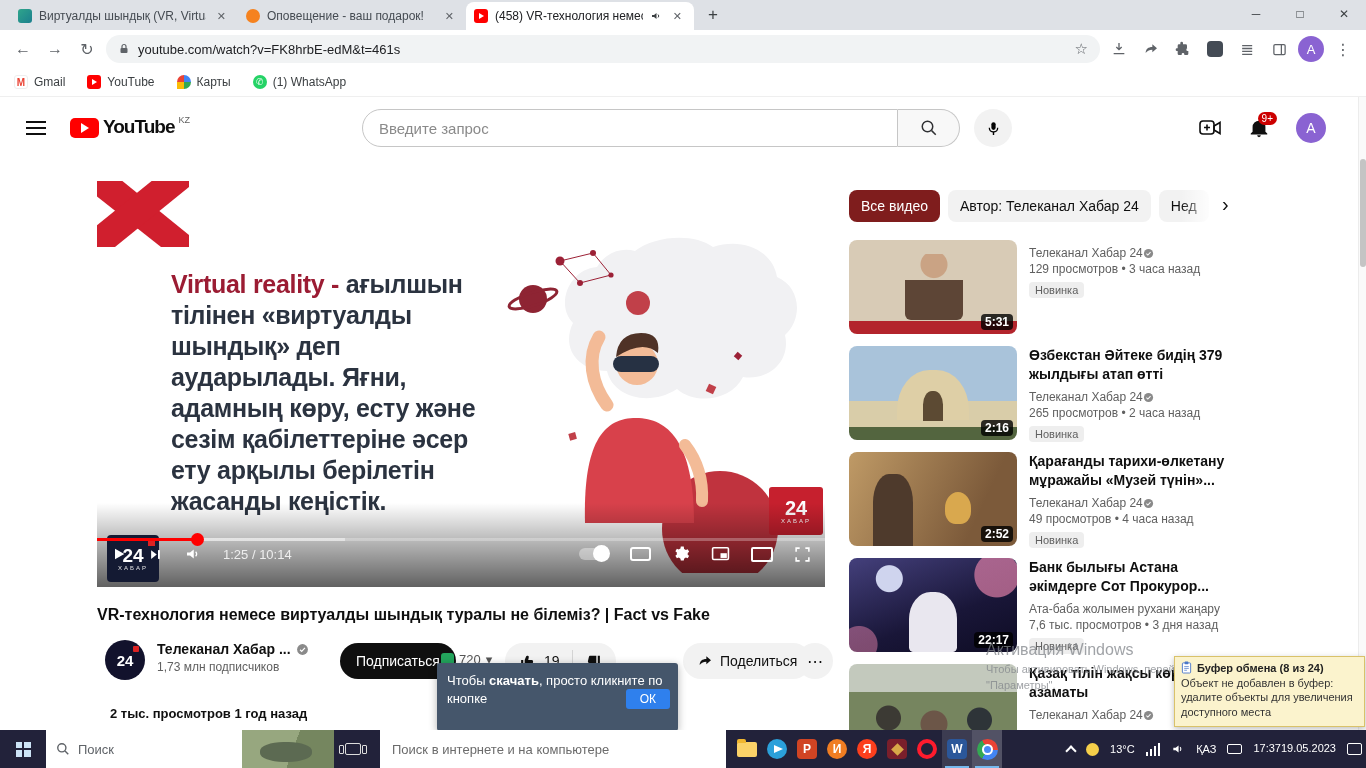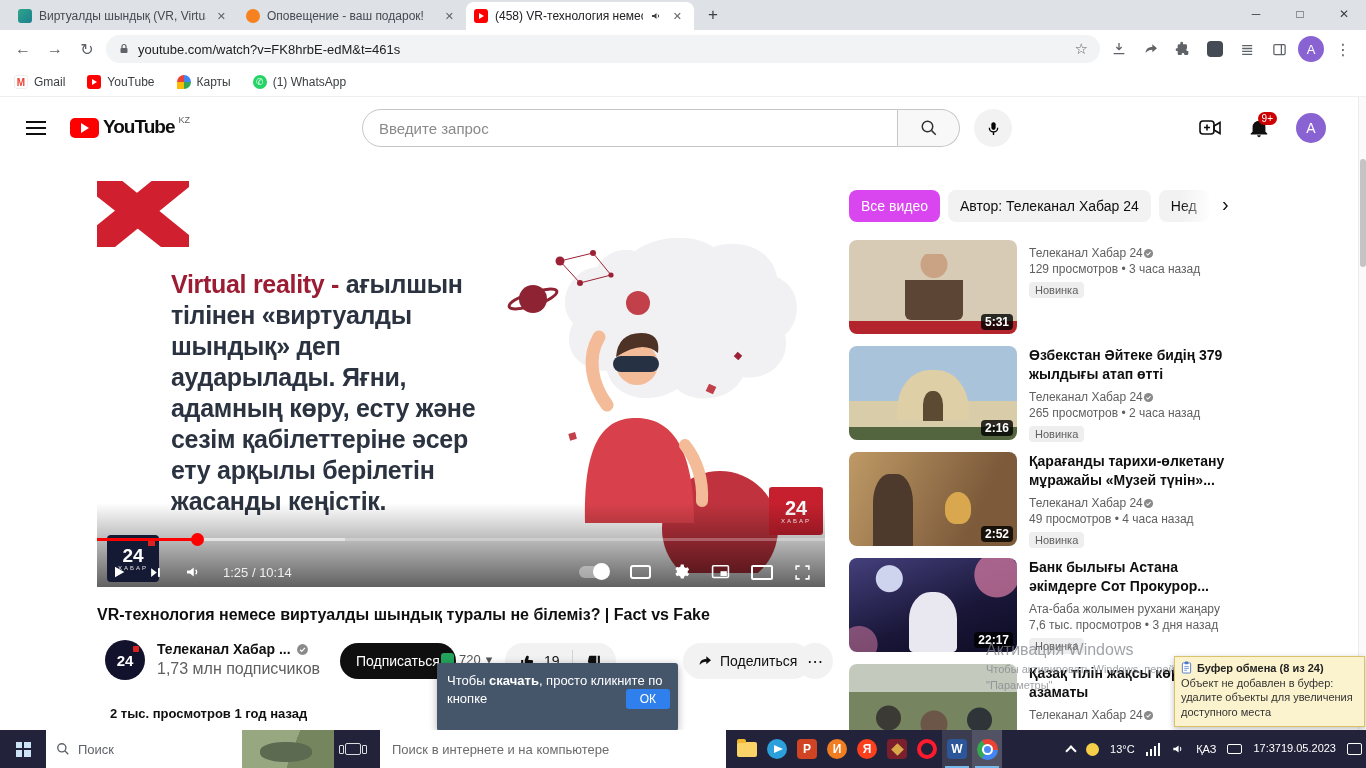--- a/index.html
+++ b/index.html
@@ -70,52 +70,52 @@
   .corner-logo .w{font-size:6px;letter-spacing:2px}
   .ctrl-grad{position:absolute;left:0;bottom:0;width:100%;height:84px;background:linear-gradient(rgba(0,0,0,0),rgba(0,0,0,.62))}
   .chan-wm{position:absolute;left:10px;bottom:5px;width:52px;height:47px;background:#141a33;border-radius:4px;color:#fff;display:flex;flex-direction:column;align-items:center;justify-content:center;line-height:1;z-index:2}
   .chan-wm .n{font-size:19px;font-weight:bold}
   .chan-wm .w{font-size:6px;letter-spacing:2px;color:#e4e4e4}
   .chan-wm::after{content:"";position:absolute;right:4px;top:4px;width:7px;height:7px;background:#d22}
   .pbar{position:absolute;left:0;bottom:46px;width:100%;height:3px;background:rgba(255,255,255,.28);z-index:3}
   .pb-buffer{position:absolute;left:0;top:0;height:3px;width:34%;background:rgba(255,255,255,.45)}
   .pb-played{position:absolute;left:0;top:0;height:3px;background:#f00}
   .pb-knob{position:absolute;right:-6px;top:-5px;width:13px;height:13px;border-radius:50%;background:#f00}
-  .ctrls{position:absolute;left:14px;right:14px;bottom:6px;height:36px;display:flex;align-items:flex-end;justify-content:space-between;z-index:3}
+  .ctrls{position:absolute;left:14px;right:14px;bottom:6px;height:36px;display:flex;align-items:flex-start;justify-content:space-between;z-index:3}
   .cgroup{display:flex;align-items:center;gap:21px}
   .ptime{font-size:13px;color:#eee}
   .autoplay{width:30px;height:12px;border-radius:7px;background:rgba(255,255,255,.38);position:relative}
   .autoplay::after{content:"";position:absolute;right:-1px;top:-3px;width:17px;height:17px;border-radius:50%;background:#fff}
   .ccbox{width:21px;height:14px;border:2px solid #fff;border-radius:3px}
   .theater{width:22px;height:15px;border:2px solid #fff;border-radius:2px}
 
   
   .vtitle{position:absolute;left:97px;top:606px;width:730px;font-size:16px;font-weight:bold;color:#0f0f0f}
   .chrow{position:absolute;left:97px;top:638px;width:730px;height:50px}
   .chavatar{position:absolute;left:8px;top:2px;width:40px;height:40px;border-radius:50%;background:#12122c;color:#fff;display:flex;align-items:center;justify-content:center;font-size:15px;font-weight:bold}
   .chavatar::after{content:"";position:absolute;right:6px;top:6px;width:6px;height:6px;background:#d22;border-radius:1px}
   .chinfo{position:absolute;left:60px;top:3px}
   .chname{font-size:14px;font-weight:bold;color:#0f0f0f;display:flex;align-items:center;gap:5px}
-  .chsubs{font-size:16px;color:#606060;margin-top:3px}
+  .chsubs{font-size:12px;color:#606060;margin-top:3px}
   .subbtn{position:absolute;left:243px;top:5px;height:36px;border-radius:18px;background:#0f0f0f;color:#fff;font-size:14px;display:flex;align-items:center;padding:0 16px}
   .qualgrp{position:absolute;left:344px;top:14px;display:flex;align-items:center;gap:5px;font-size:13px;color:#555}
   .qdot{width:13px;height:13px;border-radius:3px;background:#23a45c}
   .likebar{position:absolute;left:408px;top:5px;height:36px;border-radius:18px;background:#f2f2f2;display:flex;align-items:center;padding:0 14px;gap:8px;font-size:14px;color:#0f0f0f}
   .ldiv{width:1px;height:22px;background:#d4d4d4;margin:0 4px}
   .sharebtn{position:absolute;left:586px;top:5px;height:36px;border-radius:18px;background:#f2f2f2;display:flex;align-items:center;padding:0 14px;gap:7px;font-size:14px;color:#0f0f0f}
   .morebtn{position:absolute;left:700px;top:5px;width:36px;height:36px;border-radius:50%;background:#f2f2f2;display:flex;align-items:center;justify-content:center;font-size:16px;color:#0f0f0f}
   .views{position:absolute;left:110px;top:706px;font-size:13px;font-weight:bold;color:#0f0f0f}
 
   .tooltip{position:absolute;left:437px;top:663px;width:241px;height:68px;background:#45566b;border-radius:3px;z-index:50;color:#fff;font-size:13px;padding:9px 10px;line-height:1.35;box-shadow:0 2px 8px rgba(0,0,0,.3)}
   .okbtn{position:absolute;right:8px;bottom:22px;background:#2f80ed;color:#fff;font-size:12px;border-radius:3px;padding:2px 14px}
 
   
   .chips{position:absolute;left:849px;top:190px;width:392px;height:34px;display:flex;gap:8px;overflow:hidden}
   .chip{height:32px;border-radius:8px;background:#f2f2f2;color:#0f0f0f;font-size:14px;display:flex;align-items:center;padding:0 12px;white-space:nowrap;flex:none}
-  .chip.active{background:#d946ef;color:#fff}
+  .chip.active{background:#7f1d1d;color:#fff}
   .chipfade{position:absolute;left:1181px;top:190px;width:60px;height:34px;background:linear-gradient(to right,rgba(255,255,255,0),#fff 55%)}
   .chevr{position:absolute;left:1222px;top:193px;font-size:20px;color:#0f0f0f}
 
   .rel-item{position:absolute;left:849px;width:500px;height:96px}
   .thumb{position:absolute;left:0;top:0;width:168px;height:94px;border-radius:8px;overflow:hidden}
   .dur{position:absolute;right:4px;bottom:4px;background:rgba(0,0,0,.8);color:#fff;font-size:12px;font-weight:bold;padding:1px 4px;border-radius:4px}
   .dur:empty{display:none}
   .rel-info{position:absolute;left:180px;top:0;width:214px}
   .rel-title{font-size:14px;font-weight:bold;color:#0f0f0f;line-height:19px;max-height:38px;overflow:hidden;display:-webkit-box;-webkit-line-clamp:2;-webkit-box-orient:vertical}
   .rel-ch{margin-top:6px;font-size:12px;color:#606060;display:flex;align-items:center;}

